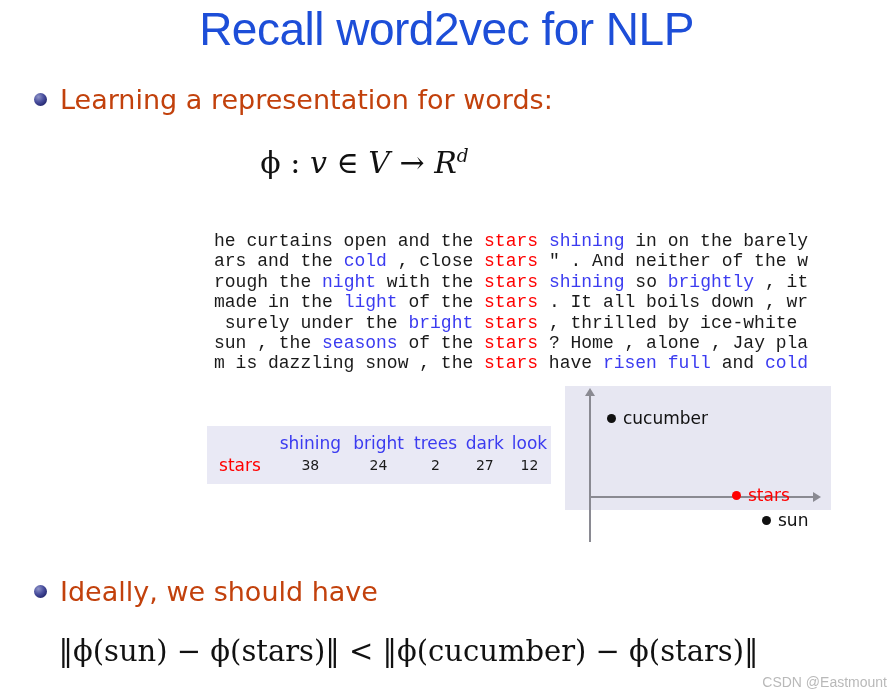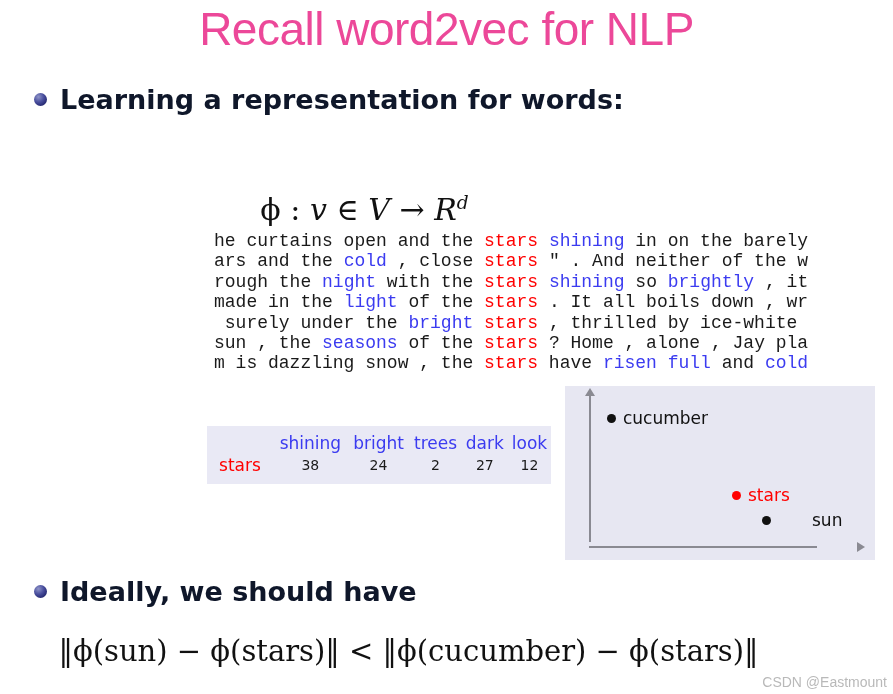--- a/index.html
+++ b/index.html
@@ -20,43 +20,43 @@
   .slide-title {
     position: absolute;
     top: 2px;
     left: 0;
     width: 893px;
     text-align: center;
     font-family: "Liberation Sans", sans-serif;
     font-size: 46px;
     font-weight: 400;
     letter-spacing: -0.5px;
-    color: #ec4899;
+    color: #1d4ed8;
     white-space: nowrap;
   }
 
   
   .bullet-row {
     position: absolute;
     display: flex;
     align-items: center;
   }
   .bullet-dot {
     width: 13px;
     height: 13px;
     border-radius: 50%;
     background: radial-gradient(circle at 34% 30%, #8f95c8 0%, #4a4f9e 42%, #262a72 75%, #1b1e55 100%);
     flex: 0 0 auto;
     margin-right: 13px;
   }
   .bullet-text {
     font-family: "DejaVu Sans", sans-serif;
     font-size: 27px;
-    font-weight: 700;
-    color: #0f172a;
+    font-weight: 400;
+    color: #c2410c;
     white-space: nowrap;
     line-height: 1;
   }
 
   #bullet-learning { top: 86px; left: 34px; }
   #bullet-ideally  { top: 578px; left: 34px; }
 
   
   .math {
     position: absolute;
@@ -64,21 +64,20 @@
     color: #111111;
     white-space: nowrap;
   }
   #math-mapping {
     top: 145px;
     left: 0;
     width: 729px;
     text-align: center;
     font-size: 30px;
     font-style: italic;
-    margin-top: 47px;
   }
   #math-mapping .sym { font-style: normal; }
   #math-mapping sup { font-size: 0.62em; font-style: italic; }
 
   #math-inequality {
     top: 634px;
     left: 0;
     width: 817px;
     text-align: center;
     font-size: 29px;
@@ -125,23 +124,22 @@
   .count-table th.corner { width: 66px; }
   .count-table td.rowhead { color: #ff0000; font-size: 17px; }
   .count-table td.val { color: #1a1a1a; font-size: 14px; }
 
   
   .scatter {
     position: absolute;
     top: 386px;
     left: 565px;
     width: 266px;
-    height: 174px;
+    height: 124px;
     background: #e7e7f2;
-    padding-left: 44px;
   }
   .scatter .axis-y {
     position: absolute;
     left: 24px;
     top: 8px;
     width: 2px;
     height: 148px;
     background: #8a8a92;
   }
   .scatter .axis-x {
@@ -187,21 +185,21 @@
     font-family: "DejaVu Sans", sans-serif;
     font-size: 17px;
   }
   .point.black .dot { background: #111111; }
   .point.black .plabel { color: #111111; }
   .point.red .dot { background: #ff0000; }
   .point.red .plabel { color: #ff0000; }
 
   #pt-cucumber { left: 42px; top: 22px; }
   #pt-stars    { left: 167px; top: 99px; }
-  #pt-sun      { left: 197px; top: 124px; gap: 34px; }
+  #pt-sun      { left: 197px; top: 124px; }
 
   
   .watermark {
     position: absolute;
     right: 6px;
     bottom: 4px;
     font-family: "Liberation Sans", sans-serif;
     font-size: 14px;
     color: #b9b9b9;
     white-space: nowrap;

